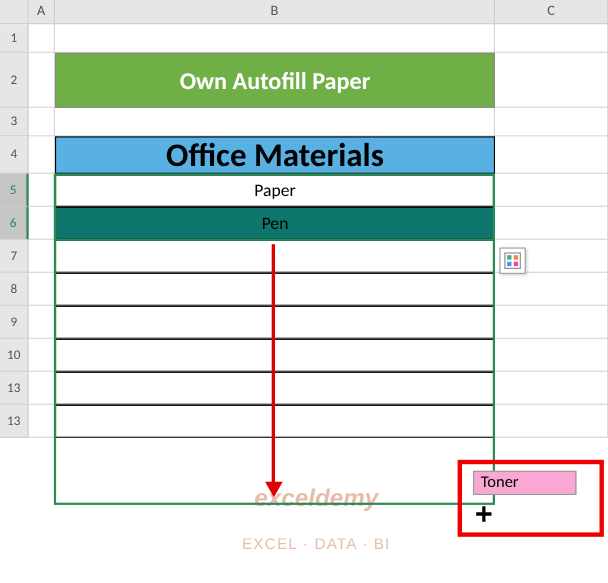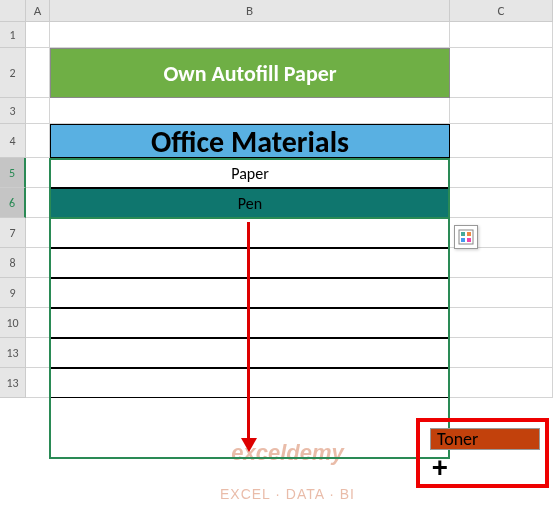--- a/index.html
+++ b/index.html
@@ -47,21 +47,21 @@
     .arrow-head { position: absolute; width: 0; height: 0; border-left: 8px solid transparent; border-right: 8px solid transparent; border-top: 14px solid #d00; }
     
     
     .autofill-icon { position: absolute; width: 24px; height: 24px; background: #fff; border: 1px solid #999; display: flex; align-items: center; justify-content: center; z-index: 7; box-shadow: 1px 1px 3px rgba(0,0,0,0.2); }
     .autofill-icon svg { width: 16px; height: 16px; }
     
     
     .callout { position: absolute; border: 4px solid #e00; z-index: 8; background: rgba(255,255,255,0); }
     
     
-    .tooltip { position: absolute; background: #c2410c; border: 1px solid #999; padding: 2px 6px; font-size: 18px; z-index: 9; width: 110px; height: 22px; display: flex; align-items: center; }
+    .tooltip { position: absolute; background: #f9a8d4; border: 1px solid #999; padding: 2px 6px; font-size: 15px; z-index: 9; width: 94px; height: 22px; display: flex; align-items: center; }
     
     
     .fill-cursor { position: absolute; font-size: 26px; font-weight: bold; font-family: monospace; z-index: 9; color: #000; }
     
     
     .watermark { position: absolute; opacity: 0.35; z-index: 3; text-align: center; font-family: Arial; color: #c2410c; }
     .watermark .wm-main { font-size: 22px; font-style: italic; font-weight: bold; }
     .watermark .wm-sub { font-size: 14px; letter-spacing: 1px; margin-top: 20px; }
   </style>
 </head>

